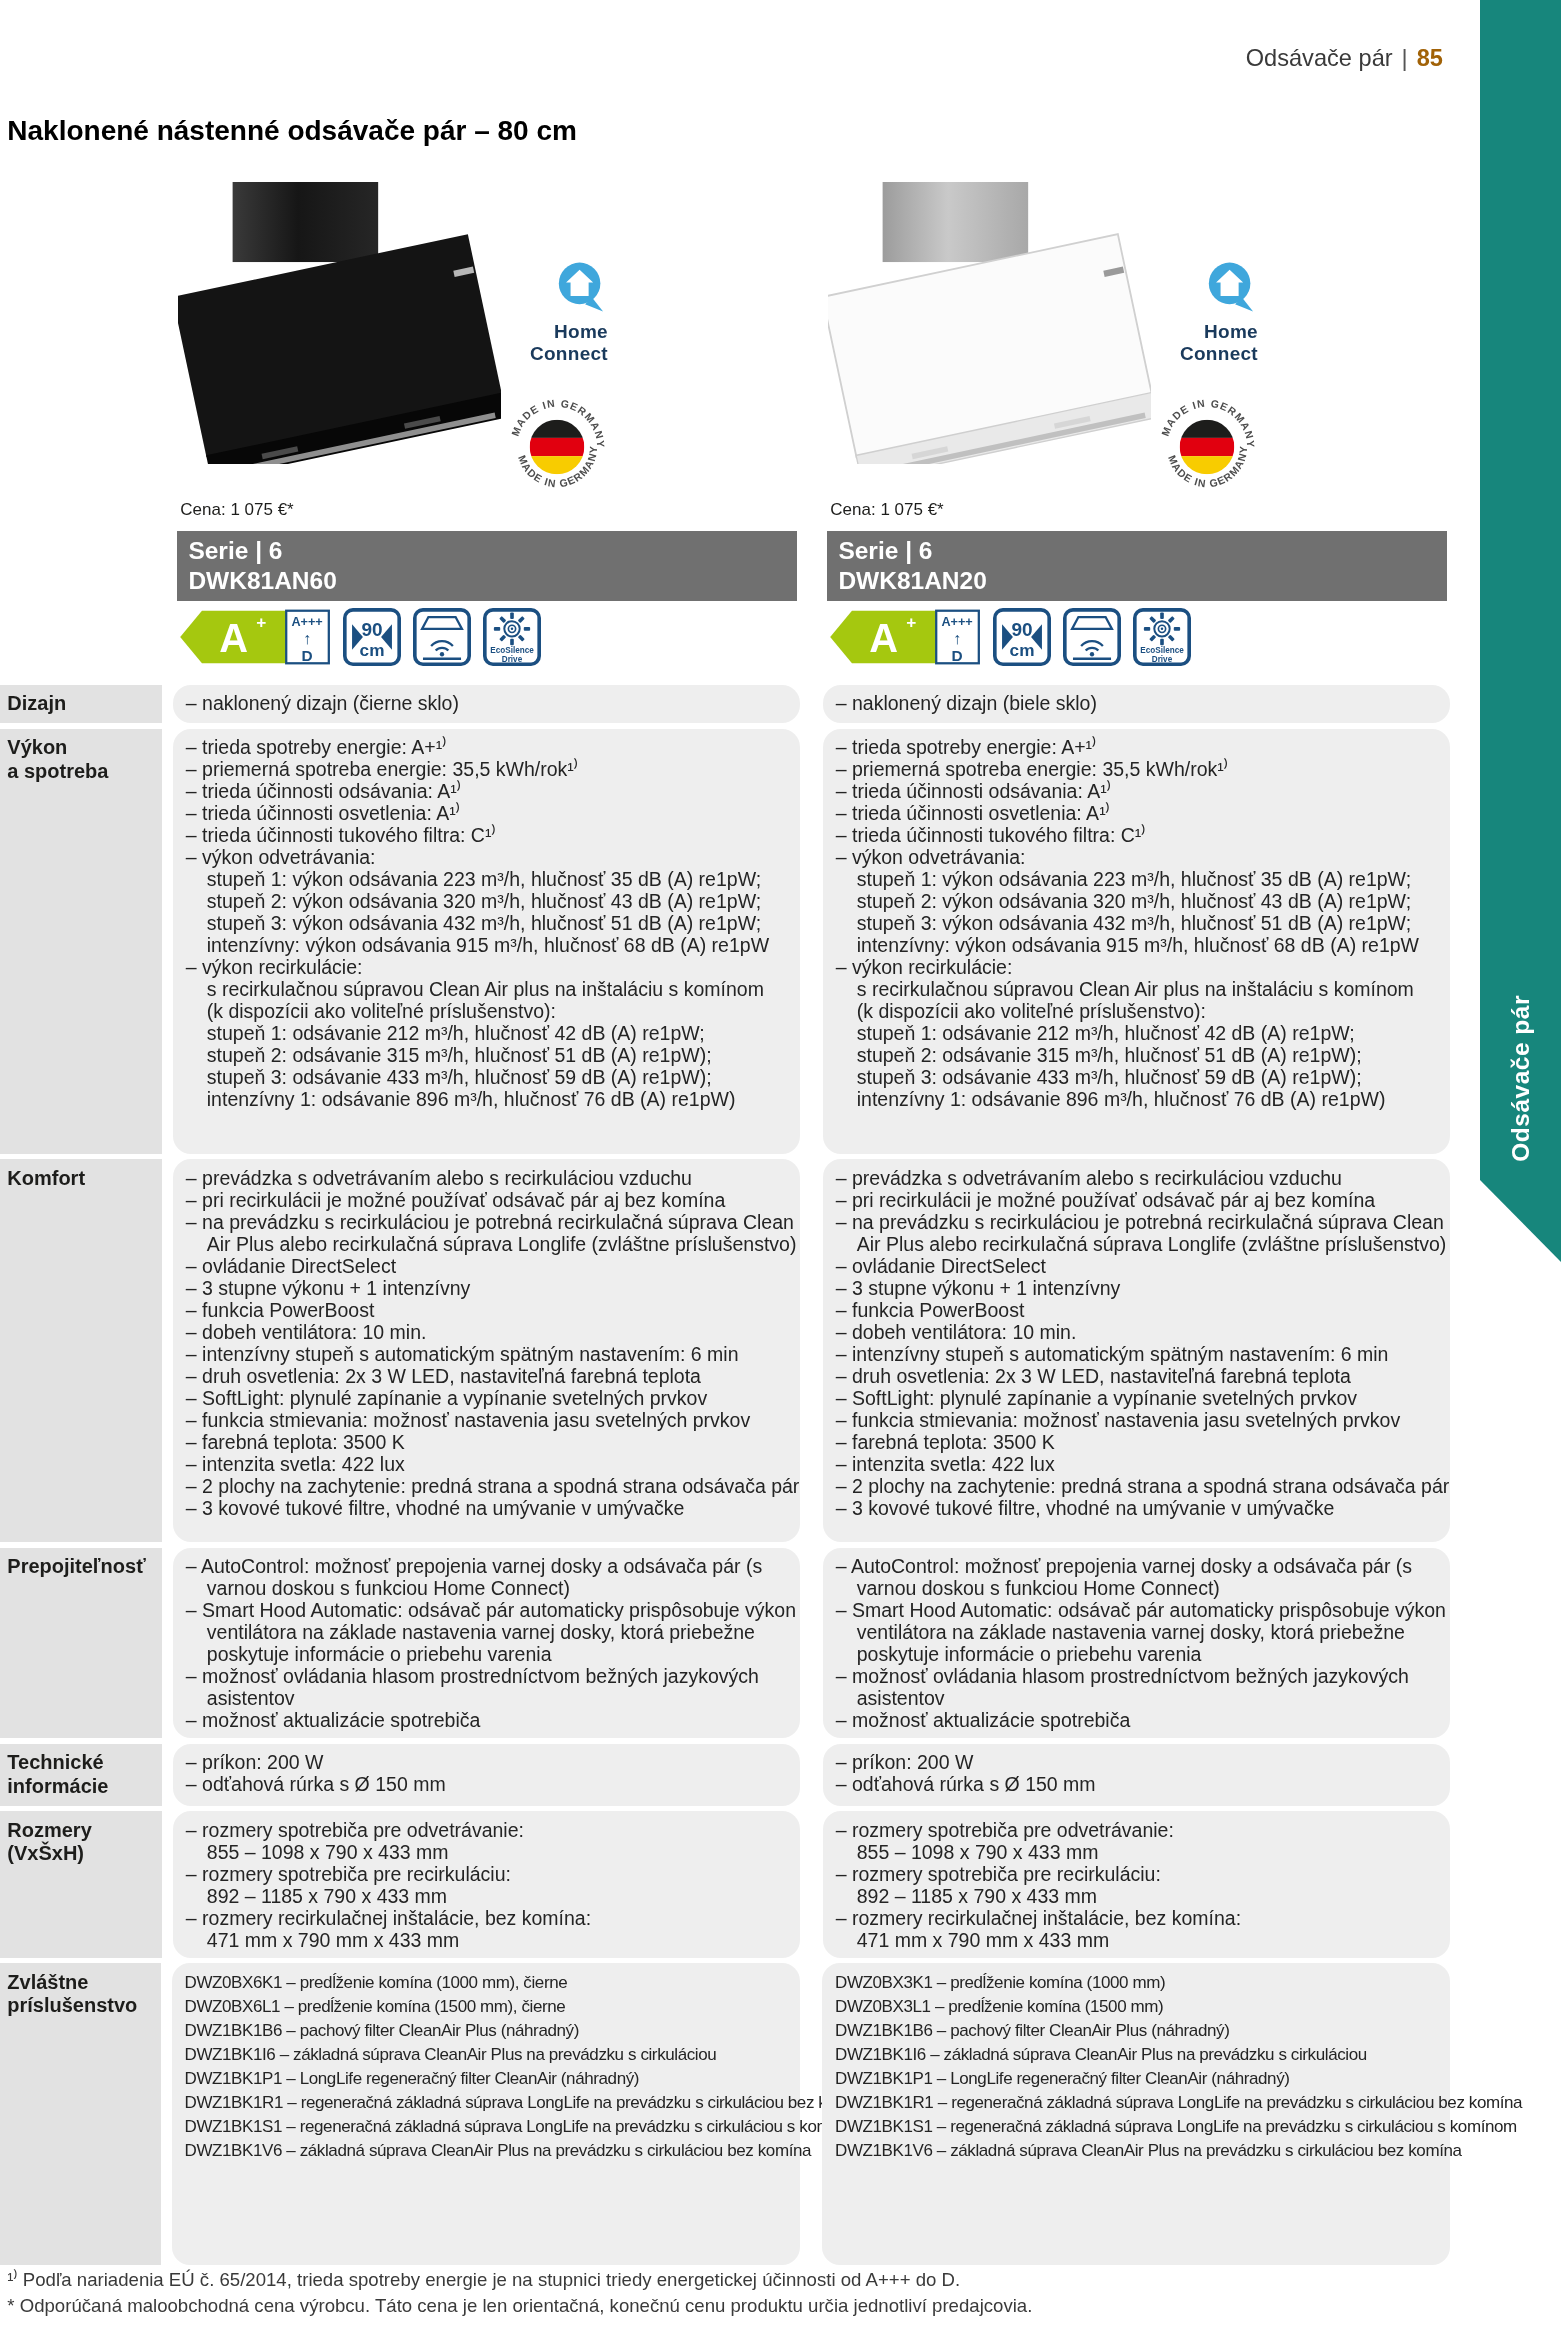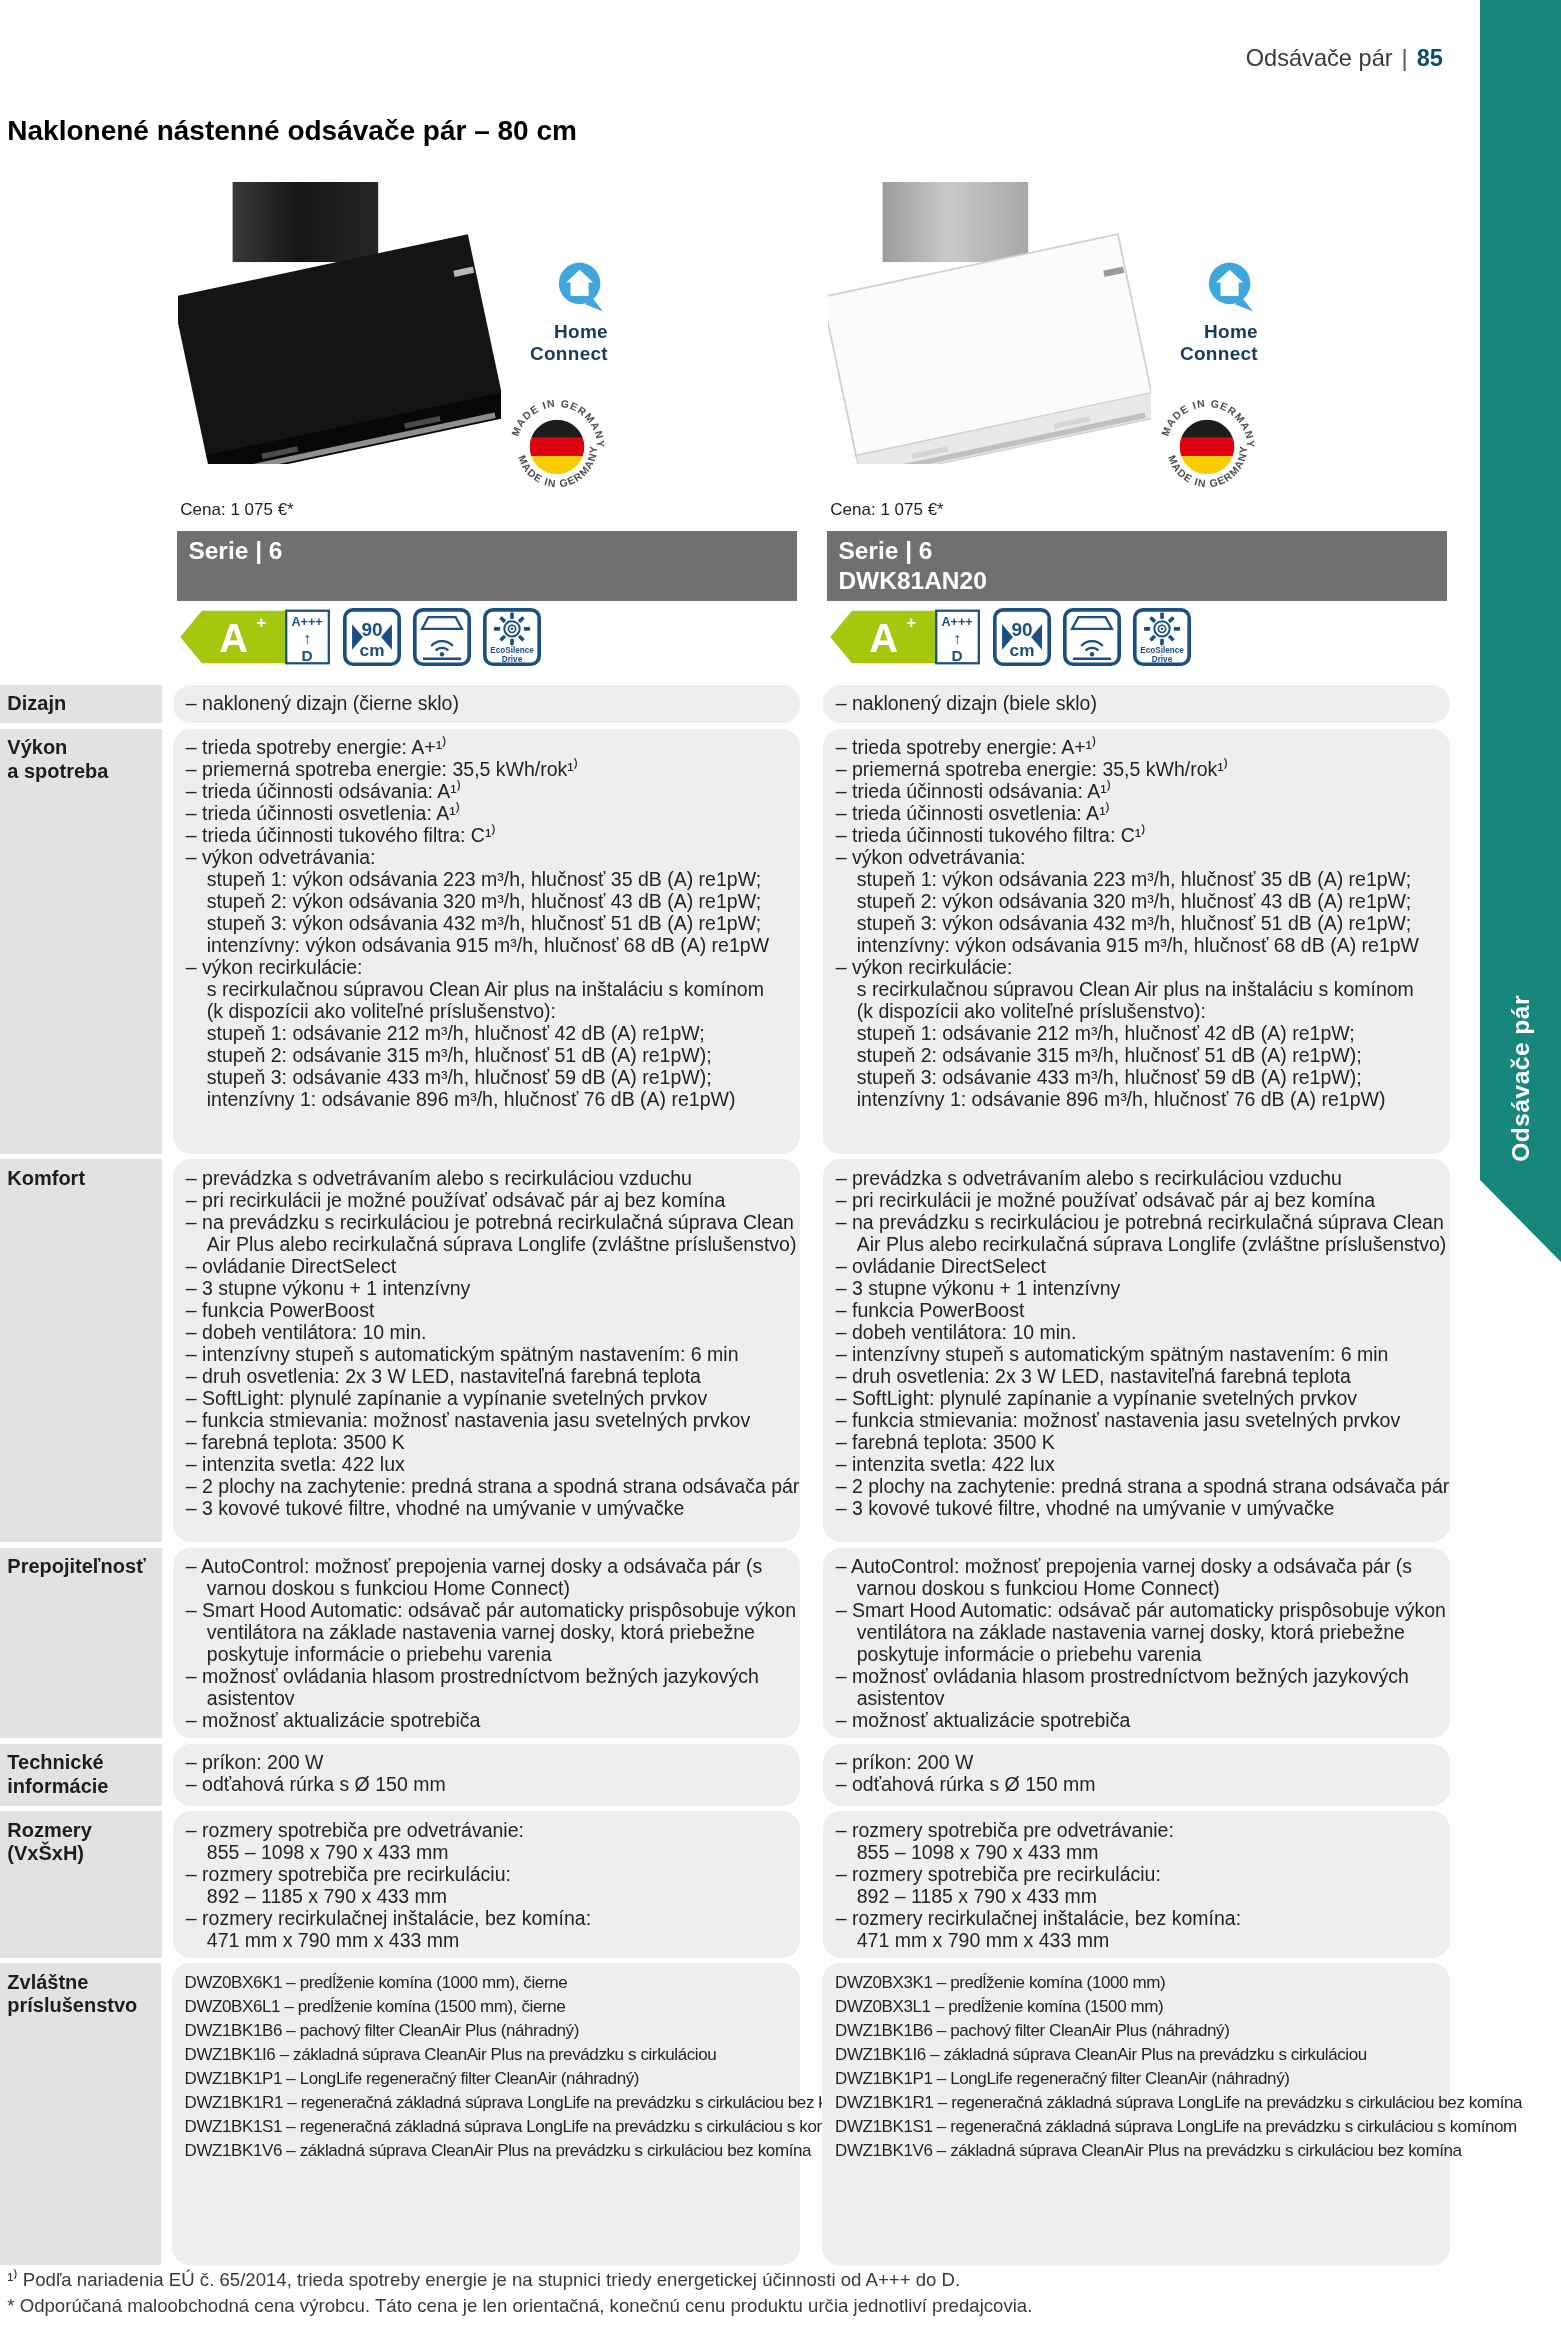--- a/index.html
+++ b/index.html
@@ -3,21 +3,21 @@
 <meta charset="utf-8">
 <style>
   html,body{margin:0;padding:0}
   body{
     width:1561px;height:2327px;position:relative;background:#ffffff;
     font-family:"Liberation Sans",sans-serif;color:#1d1d1b;overflow:hidden;
   }
   
   #page-header{position:absolute;top:45px;right:118px;font-size:23.6px;color:#3a3a3a;}
   #page-header .divider{margin:0 9px;color:#555;}
-  #page-header .pageno{font-weight:bold;color:#0c4a6e;}
+  #page-header .pageno{font-weight:bold;color:#a16207;}
   
   #page-title{position:absolute;left:7.3px;top:115px;font-size:28px;font-weight:bold;color:#000000;}
   
   #side-tab{position:absolute;left:1480px;top:0;width:81px;height:1262px;background:#17867c;
     clip-path:polygon(0 0,100% 0,100% 100%,0 93.5%);}
   #side-tab .tab-label{position:absolute;bottom:100px;left:50%;
     transform:translateX(-50%) rotate(180deg);writing-mode:vertical-rl;
     color:#fff;font-weight:bold;font-size:24.5px;letter-spacing:0.5px;}
   
   .product{position:absolute;top:173px;width:627px;height:514px;}
@@ -104,20 +104,21 @@
         <textPath href="#arcT0" startOffset="8%">MADE IN GERMANY</textPath>
       </text>
       <text font-size="11.5" font-weight="bold" fill="#4d4d4d" letter-spacing="1.2">
         <textPath href="#arcB0" startOffset="8%">MADE IN GERMANY</textPath>
       </text>
     </svg>
   </div>
   <div class="price">Cena: 1 075 €*</div>
   <div class="banner">
     <div>Serie | 6</div>
+    <div>DWK81AN60</div>
   </div>
   <div class="icons">
     <svg width="155" height="58" viewBox="0 0 170 64">
       <polygon points="3,32 27,3 120,3 120,61 27,61" fill="#a5c80f"></polygon>
       <text x="62" y="48" font-size="44" font-weight="bold" fill="#ffffff" text-anchor="middle">A</text>
       <text x="87" y="22" font-size="19" font-weight="bold" fill="#ffffff">+</text>
       <rect x="120" y="3" width="47" height="58" fill="#ffffff" stroke="#1b4f81" stroke-width="2.5"></rect>
       <text x="143" y="20" font-size="14" font-weight="bold" fill="#1b4f81" text-anchor="middle">A+++</text>
       <text x="143" y="40" font-size="18" font-weight="bold" fill="#1b4f81" text-anchor="middle">↑</text>
       <text x="143" y="58" font-size="17" font-weight="bold" fill="#1b4f81" text-anchor="middle">D</text>

